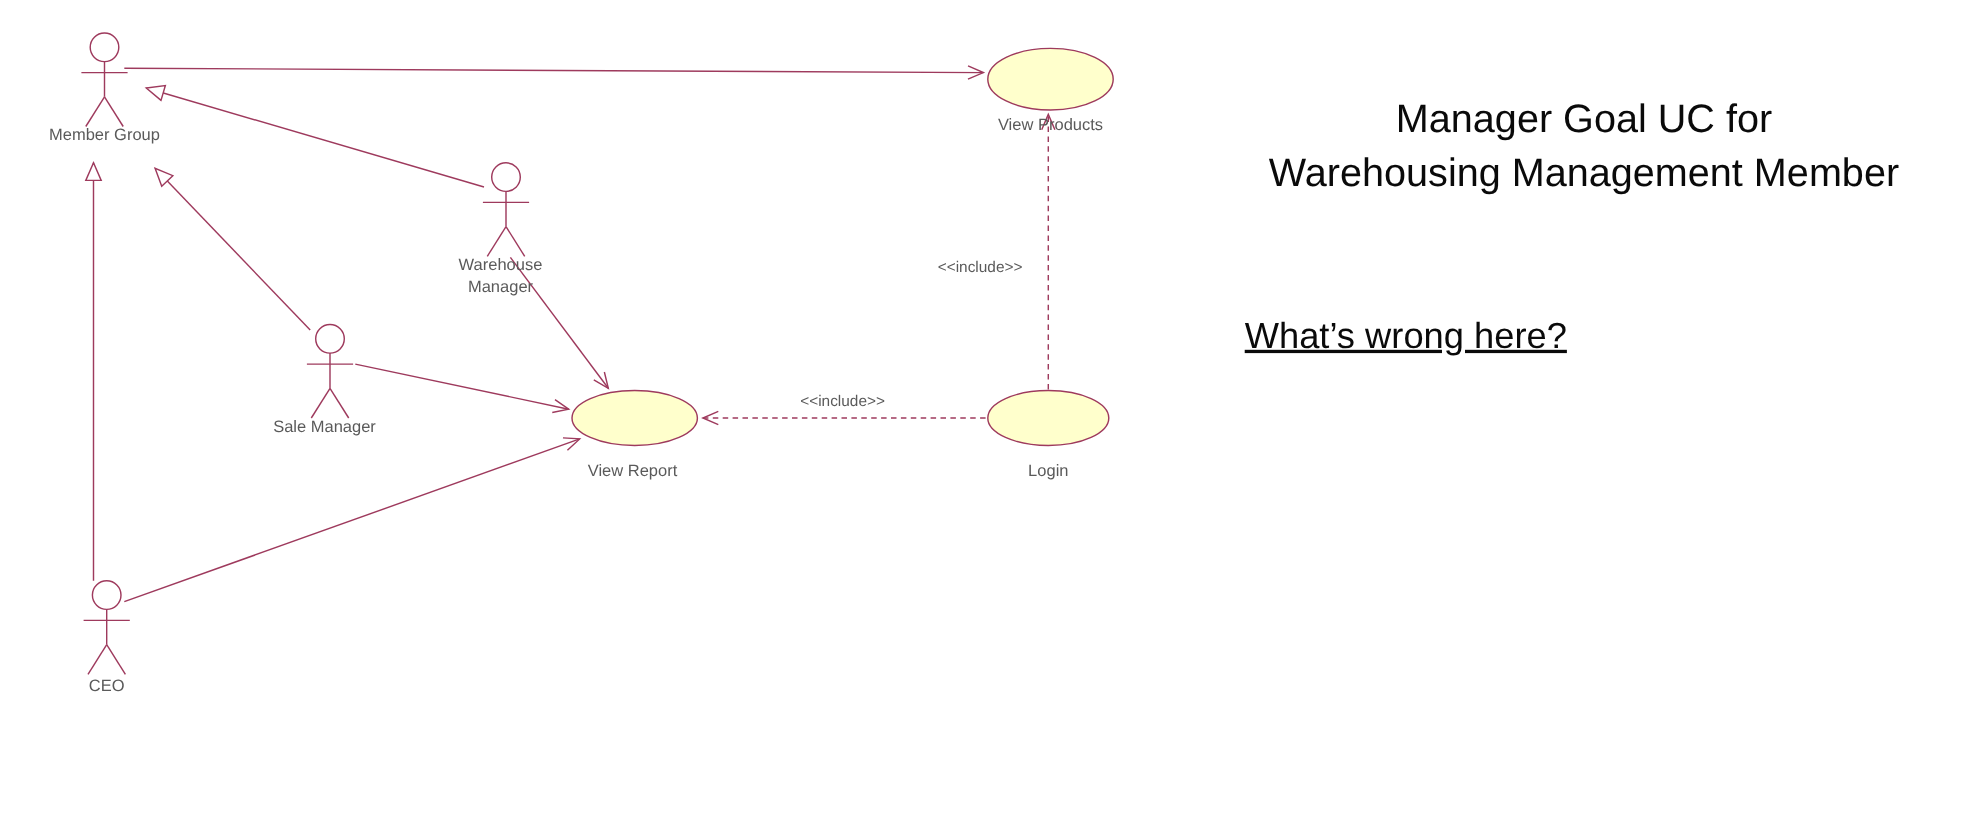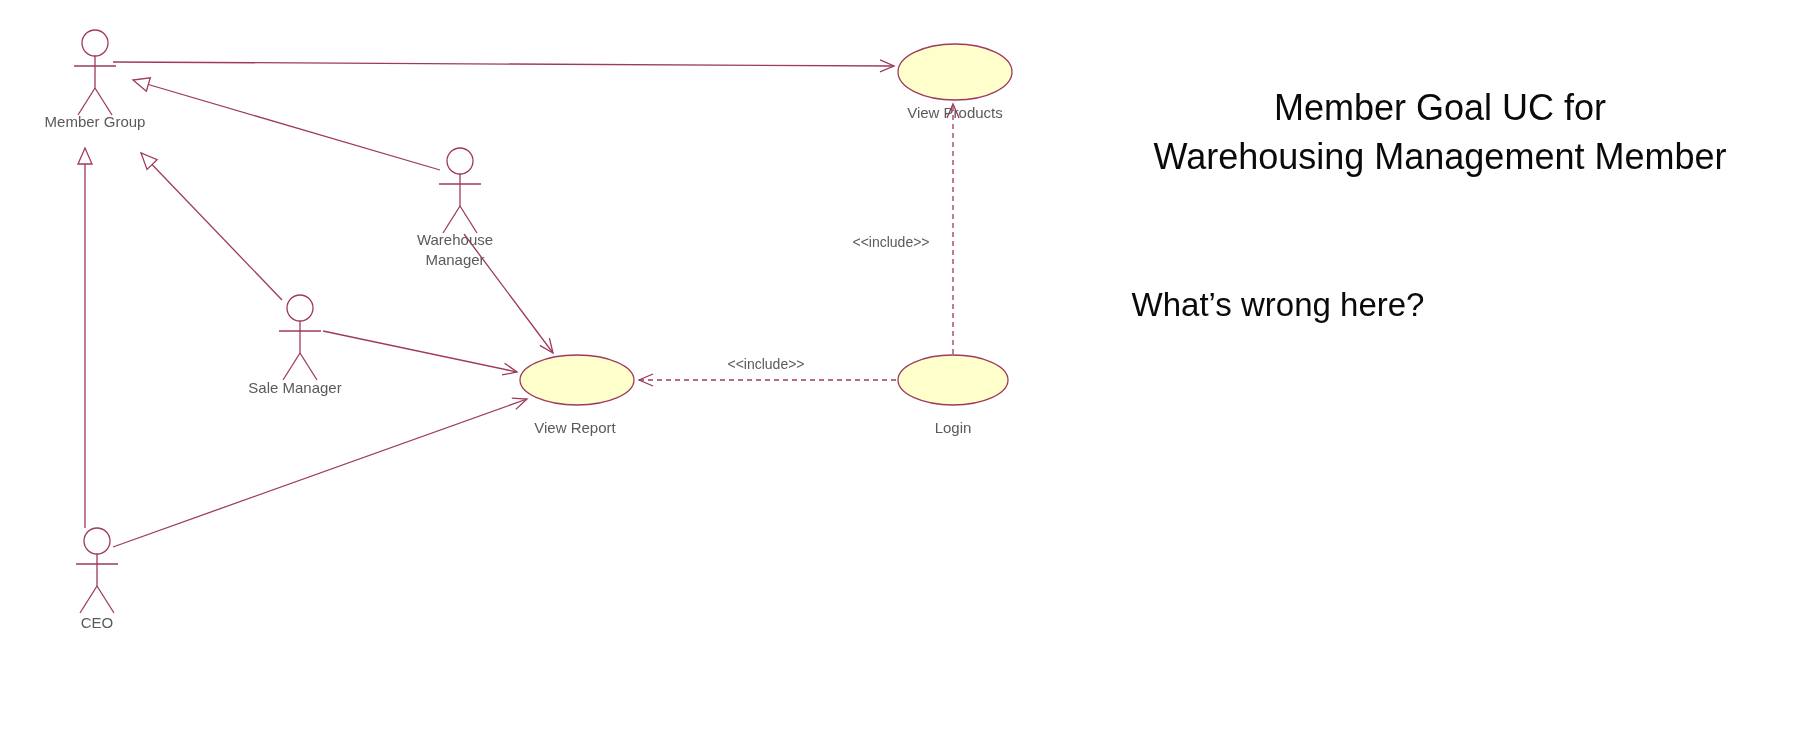--- a/index.html
+++ b/index.html
@@ -19,20 +19,21 @@
     font-size: 36px;
     line-height: 1.35;
     color: #0a0a0a;
   }
   .question {
     position: absolute;
     left: 1078px; top: 286px; width: 400px;
     text-align: center;
     font-size: 33px;
     color: #0a0a0a;
+    text-decoration: underline;
   }
 </style>
 </head>
 <body>
 
 <svg id="diagram-svg" width="1794" height="750" viewBox="0 0 1794 750">
   <defs>
     <marker id="arrow-open" markerUnits="userSpaceOnUse" markerWidth="18" markerHeight="16" refX="16" refY="8" orient="auto">
       <path d="M 2 2 L 16 8 L 2 14" fill="none" stroke-width="1.3" stroke="#9e3a5d"></path>
     </marker>
@@ -95,16 +96,16 @@
         <line x1="97" y1="554" x2="97" y2="586" stroke="#9e3a5d" stroke-width="1.3" fill="none"></line>
         <line x1="76" y1="564" x2="118" y2="564" stroke="#9e3a5d" stroke-width="1.3" fill="none"></line>
         <line x1="97" y1="586" x2="80" y2="613" stroke="#9e3a5d" stroke-width="1.3" fill="none"></line>
         <line x1="97" y1="586" x2="114" y2="613" stroke="#9e3a5d" stroke-width="1.3" fill="none"></line>
         <text x="97" y="628" text-anchor="middle" font-size="15" fill="#5a5a5a"><tspan x="97" dy="0">CEO</tspan></text>
       </g>
     </g>
 </svg>
 
 <div class="title-block">
-  <div>Member Goal UC for</div>
+  <div>Manager Goal UC for</div>
   <div>Warehousing Management Member</div>
 </div>
 <div class="question">What’s wrong here?</div>
 
 </body></html>

